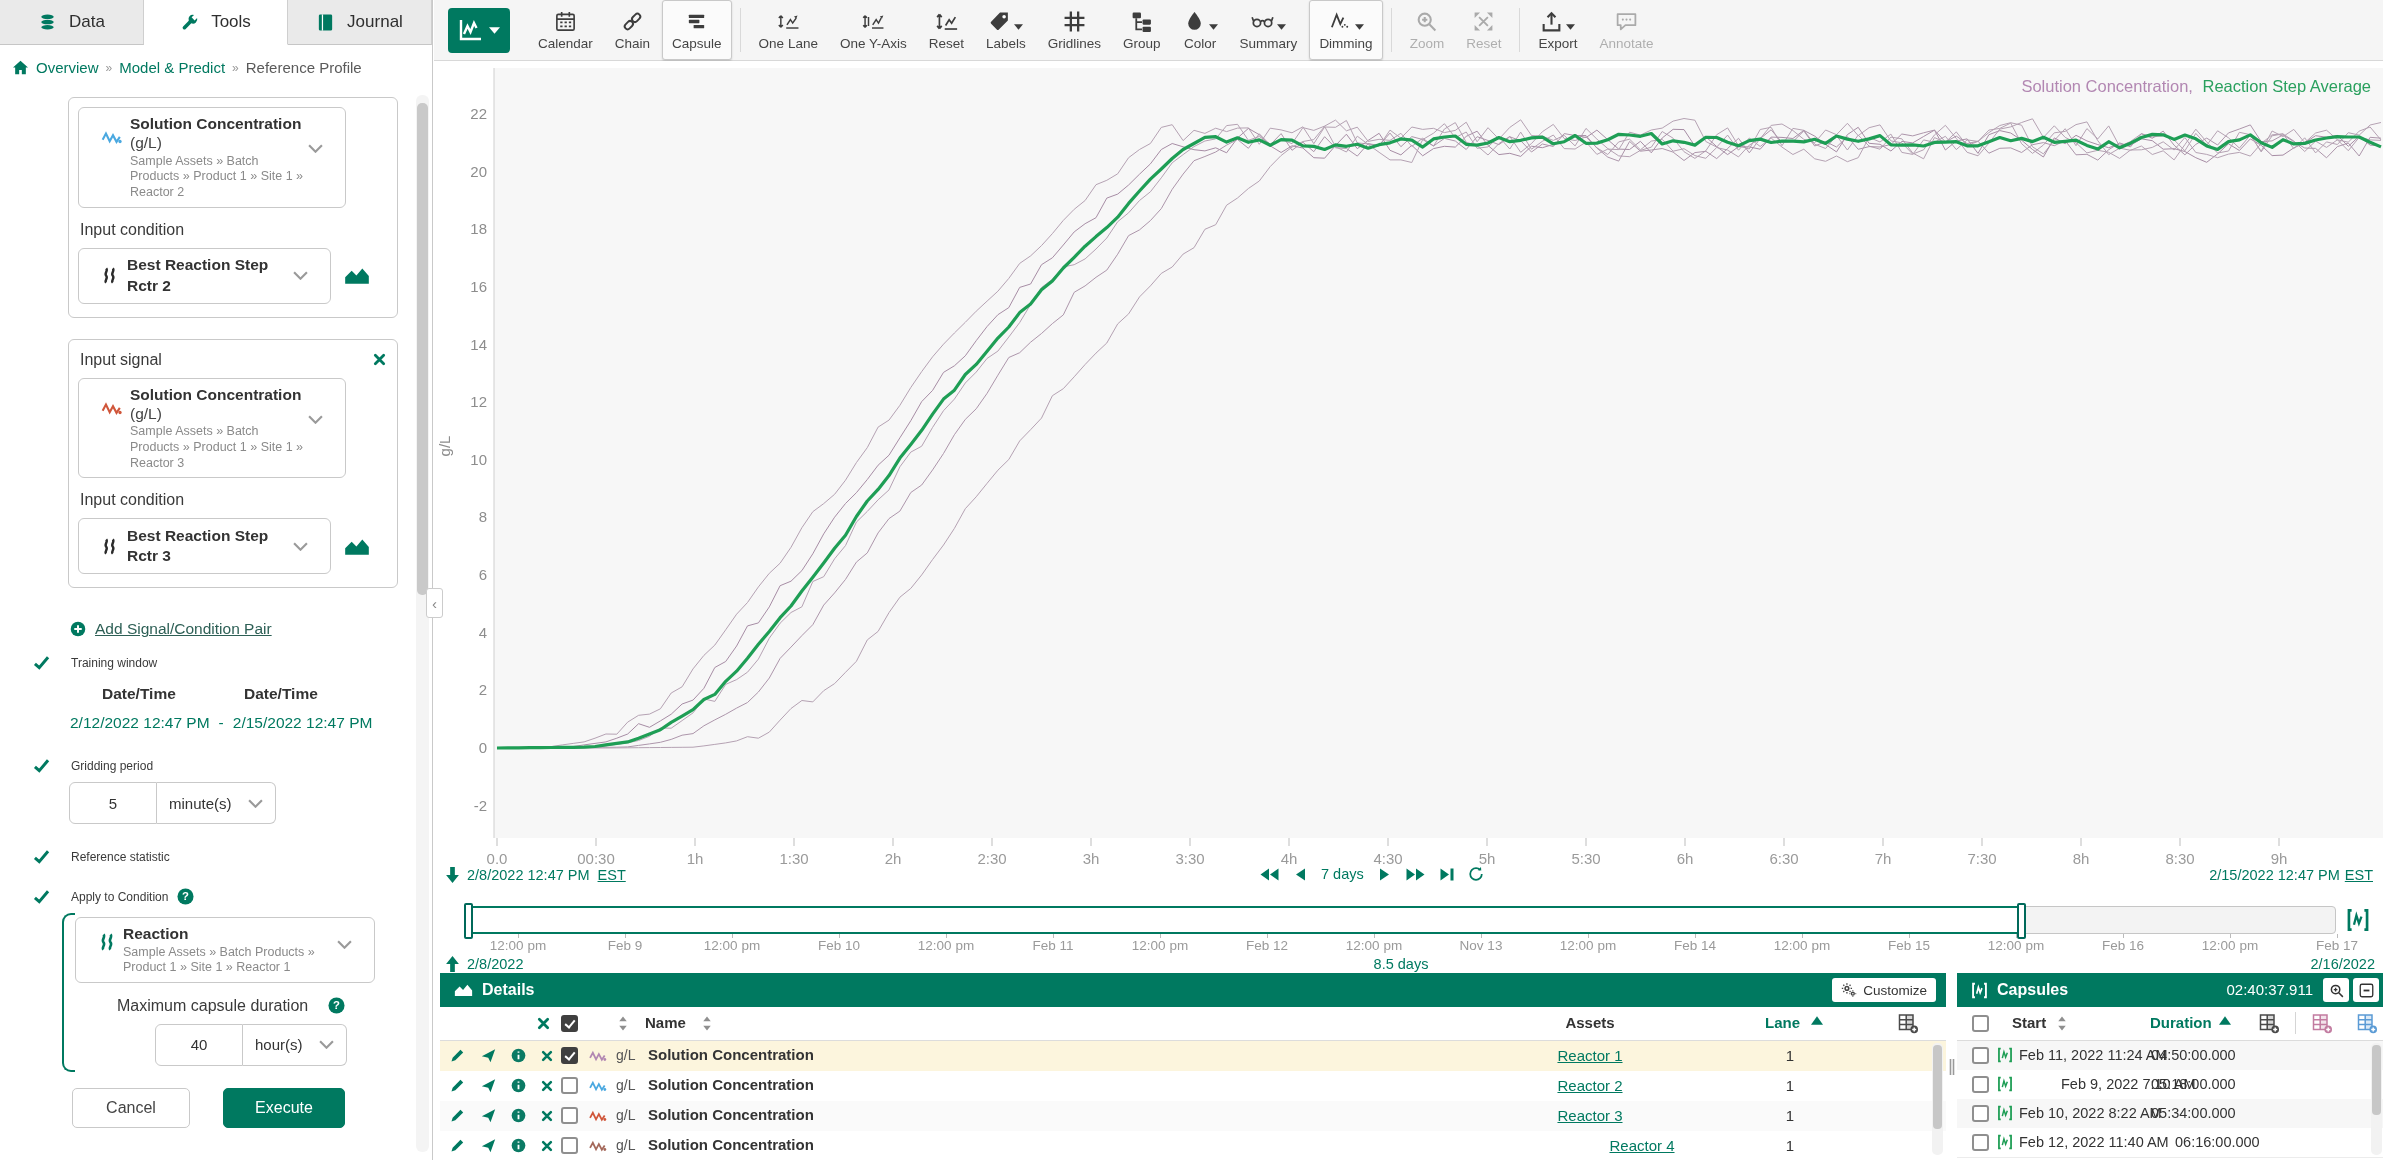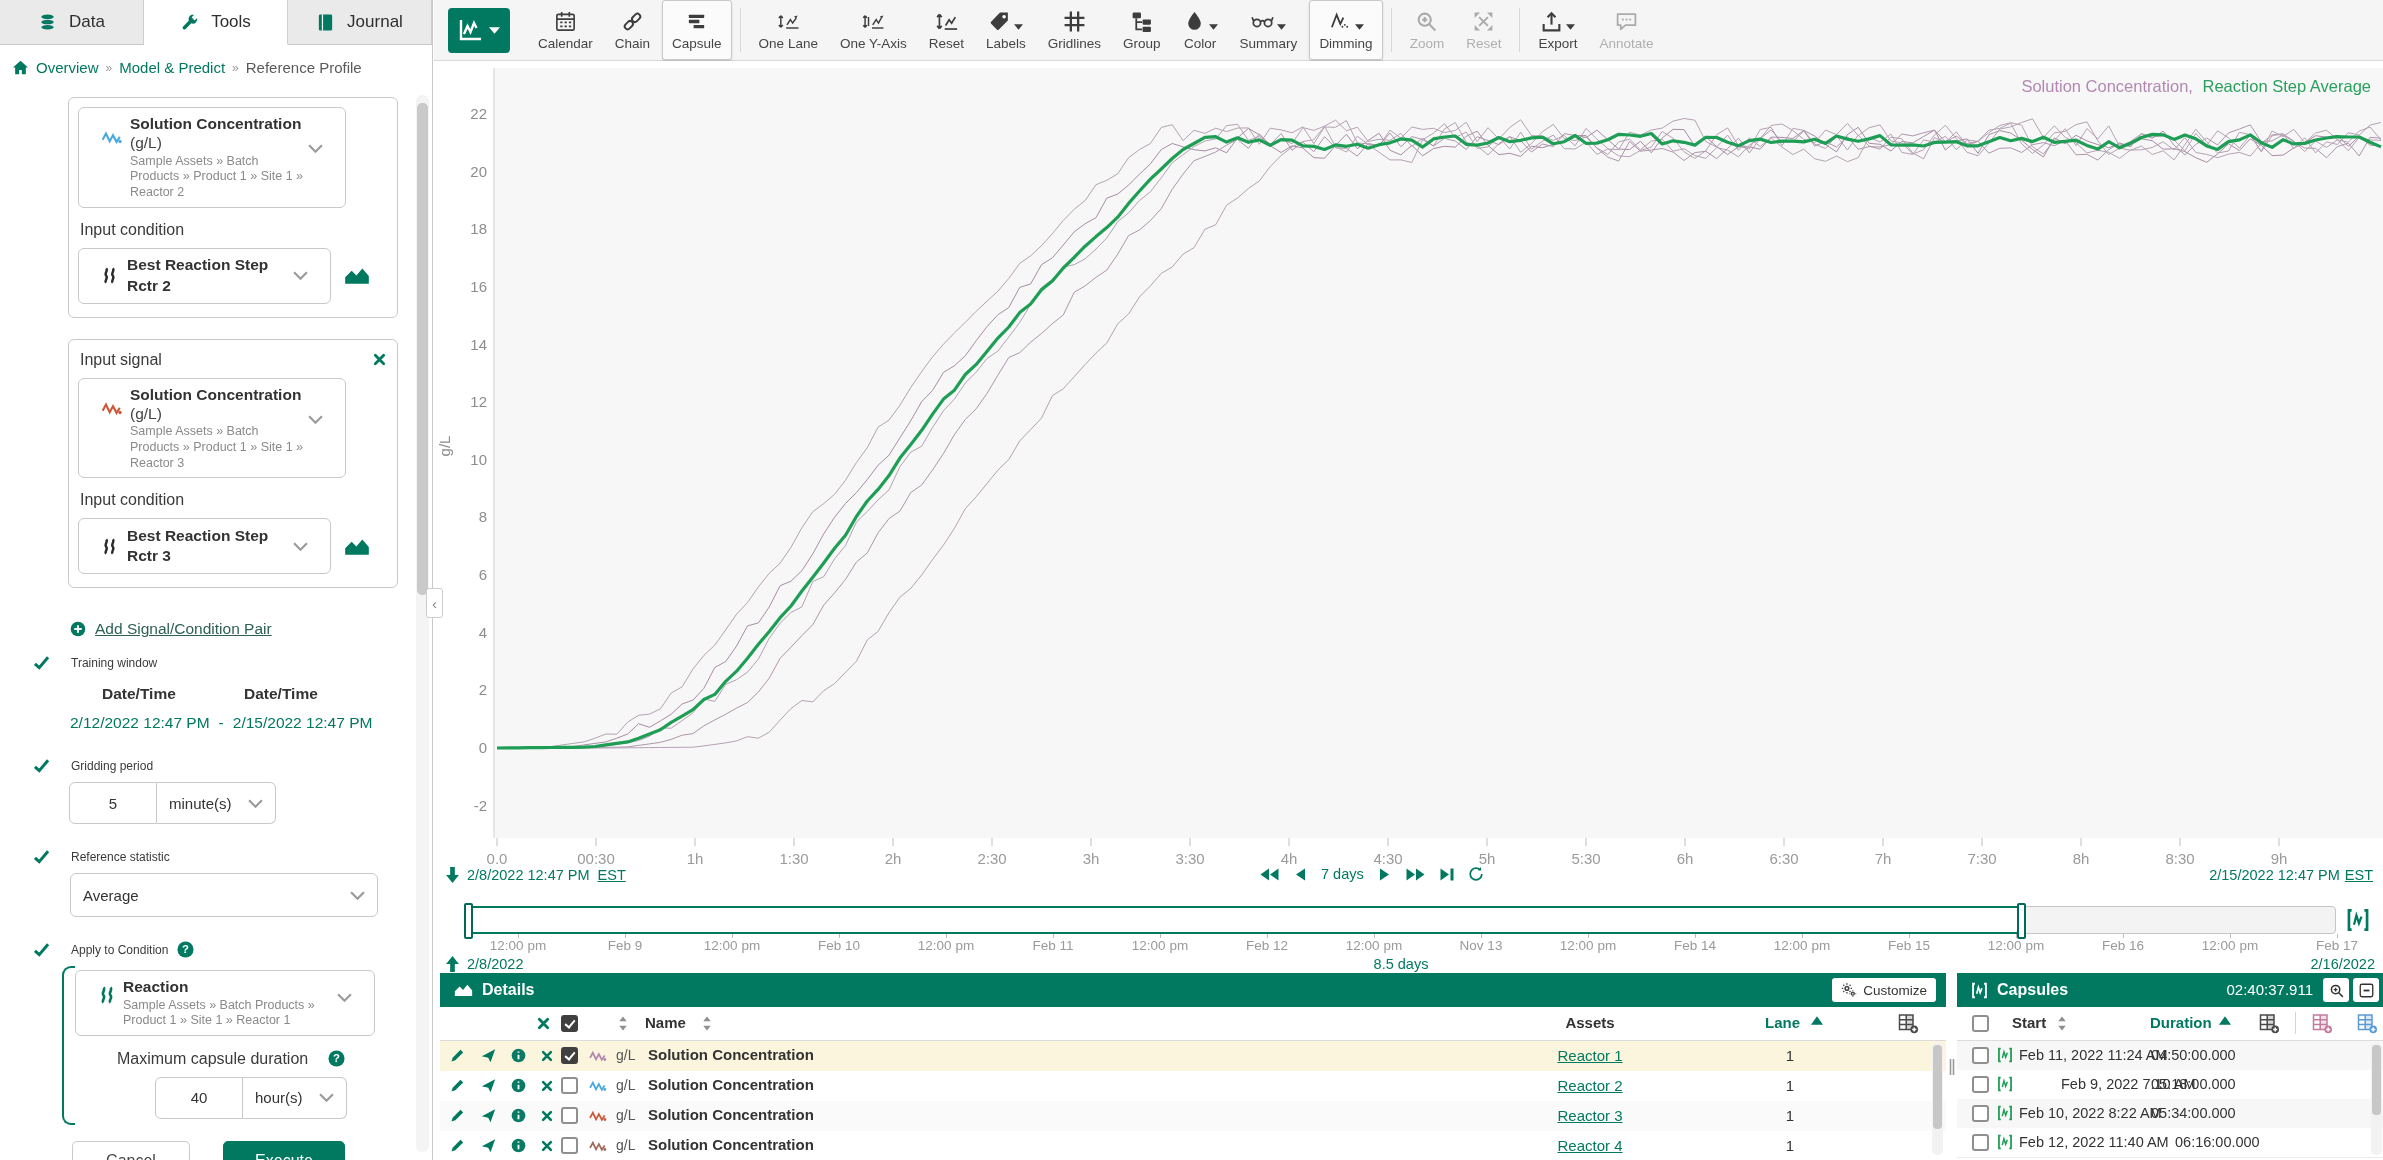--- a/index.html
+++ b/index.html
@@ -321,28 +321,20 @@
         </div>
       </div>
 
       <div class="sect" style="margin-top:25px">
         <span class="i">
             <svg viewBox="0 0 18 16" fill="none" stroke="currentColor" stroke-width="3.2">
               <path d="M2 9.5l4.6 4L16 2.5"></path>
             </svg>
           </span>
         <span class="slabel">Reference statistic</span>
-      </div>
-      <div class="bigsel">
-        <span>Average</span>
-        <span class="i" style="width:15px;height:9px">
-            <svg viewBox="0 0 14 8" fill="none" stroke="#9a9a9a" stroke-width="2">
-              <path d="M1 1l6 6 6-6"></path>
-            </svg>
-          </span>
       </div>
 
       <div class="sect" style="margin-top:24px">
         <span class="i">
             <svg viewBox="0 0 18 16" fill="none" stroke="currentColor" stroke-width="3.2">
               <path d="M2 9.5l4.6 4L16 2.5"></path>
             </svg>
           </span>
         <span class="slabel">Apply to Condition</span>
         <span class="i" style="width:17px;height:17px;color:#007960;margin-left:9px">
@@ -1023,21 +1015,21 @@
               </span>
               <span class="cb" style="left: 121px; top: 6px;"></span>
               <span class="i" style="left:148px;top:8px;width:20px;height:15px;color:#a4685a">
                 <svg viewBox="0 0 20 16" fill="none" stroke="currentColor" stroke-width="1.9">
                   <path d="M1.5 9.5L4.5 4l3.4 7 3-5.5 3.2 6 3-4.5"></path>
                   <circle cx="17.3" cy="11.2" r="1.5" fill="currentColor" stroke="none"></circle>
                 </svg>
               </span>
               <span class="unitcell" style="left: 176px;">g/L</span>
               <span class="namecell" style="left: 208px;">Solution Concentration</span>
-              <span class="assetlink" style="left: 1075px;">Reactor 4</span>
+              <span class="assetlink" style="left: 1127px;">Reactor 4</span>
               <span class="lanecell" style="left: 1325px;">1</span>
             </div>
           </div>
         <div class="vscroll" style="left:1492px;top:70px;height:112px">
             <div class="thumb" style="top:2px;height:84px"></div>
           </div>
       </section>
 
       <div id="gap">
         <span class="i">

